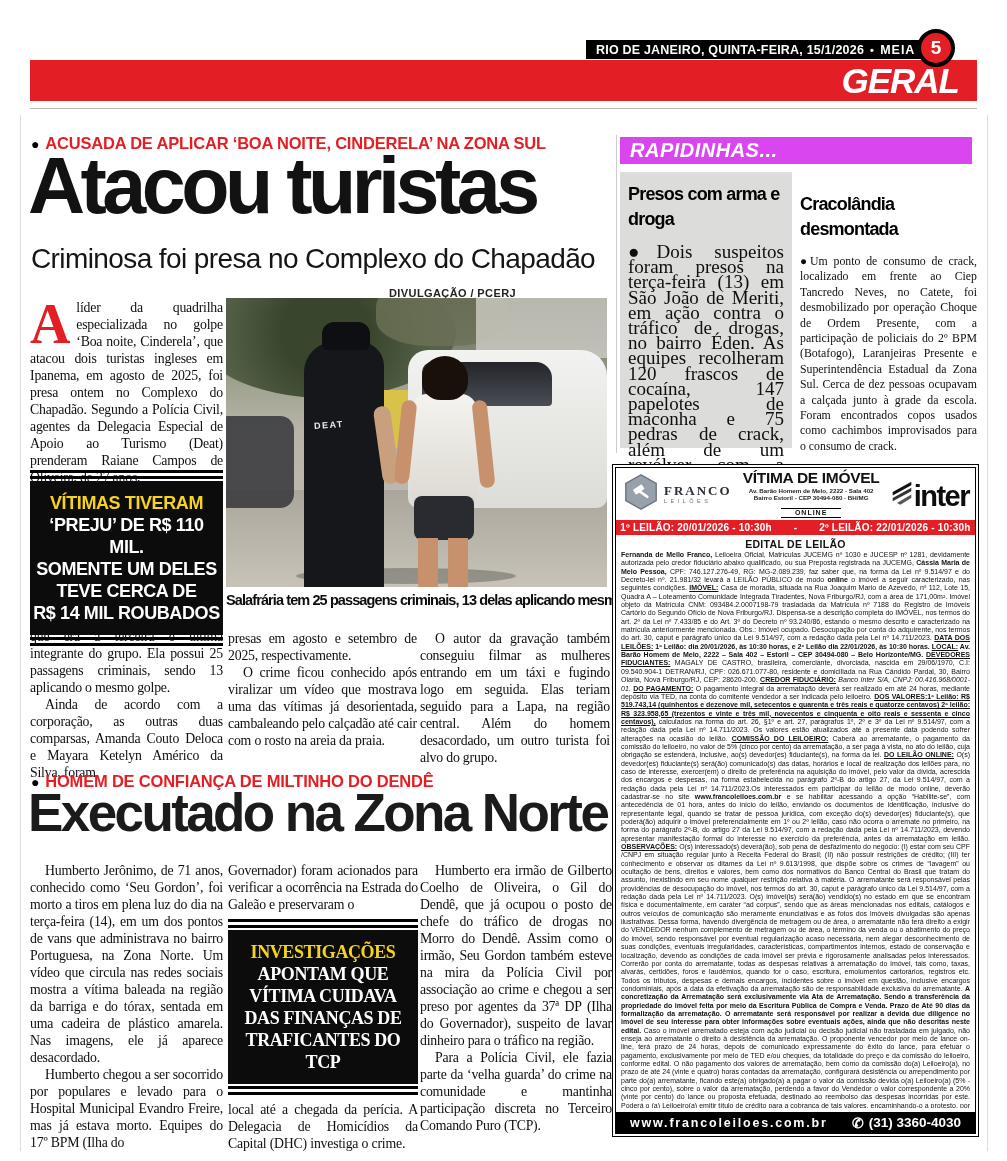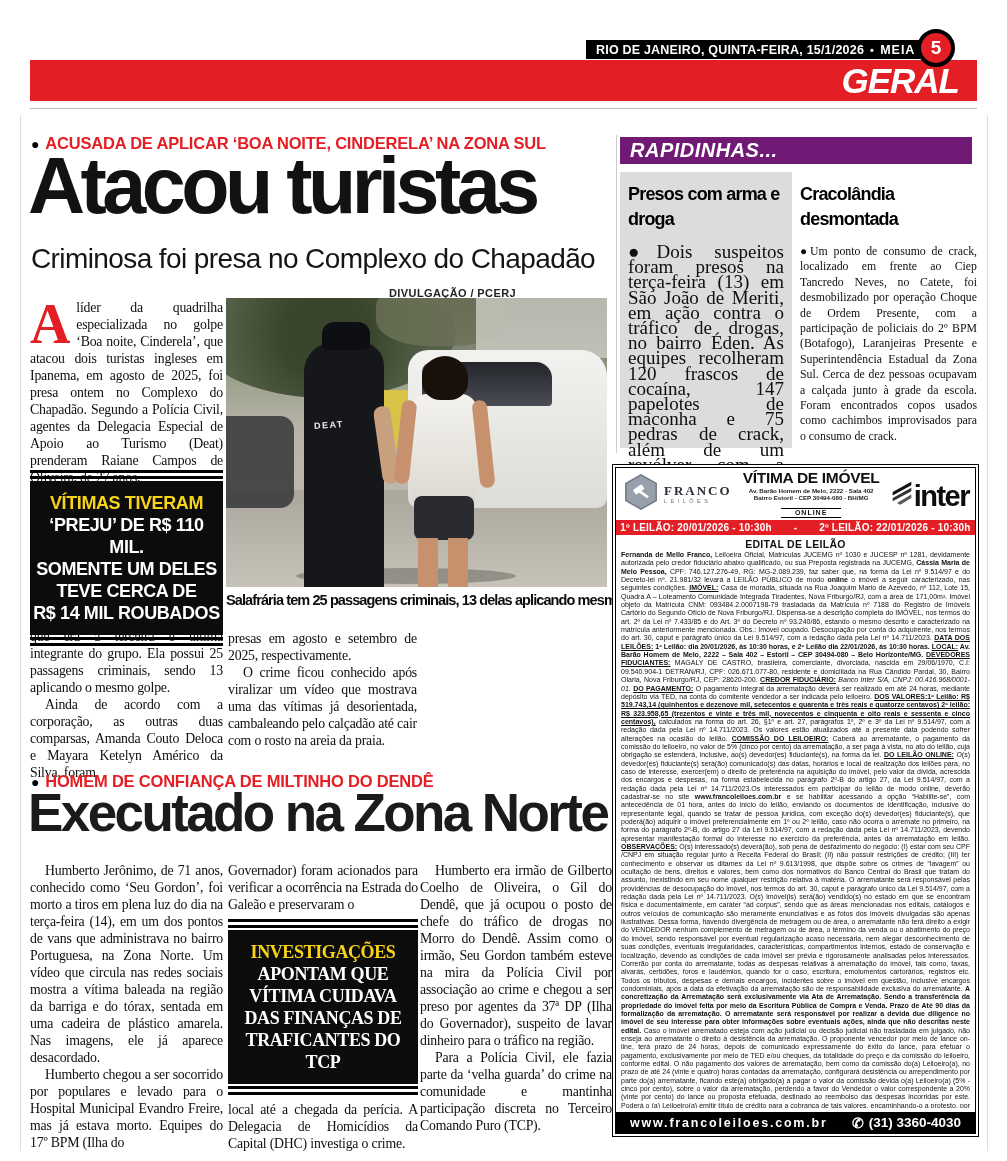--- a/index.html
+++ b/index.html
@@ -81,30 +81,30 @@
   .ph-w-arm-l{left:172px;top:102px;width:15px;height:84px;background:#c7916d;border-radius:8px;transform:rotate(6deg);z-index:3;}
   .ph-w-arm-r{left:250px;top:102px;width:15px;height:88px;background:#c7916d;border-radius:8px;transform:rotate(-6deg);z-index:3;}
   .ph-w-shorts{left:188px;top:198px;width:60px;height:44px;background:#2a2b31;border-radius:8px;z-index:3;}
   .ph-w-leg-l{left:192px;top:240px;width:20px;height:49px;background:#c7916d;z-index:3;}
   .ph-w-leg-r{left:222px;top:240px;width:20px;height:49px;background:#c7916d;z-index:3;}
   .deat{position:absolute;left:88px;top:122px;z-index:5;color:#e9e9e9;font-size:9px;font-weight:bold;
         letter-spacing:1.5px;transform:rotate(-4deg);}
   .caption{position:absolute;left:226px;top:592px;width:381px;font-size:14.5px;font-weight:bold;
            letter-spacing:-.9px;color:#0d0d0d;white-space:nowrap;}
   
-  .rapid-banner{position:absolute;left:620px;top:137px;width:352px;height:27px;background:#701a75;color:#fff;
+  .rapid-banner{position:absolute;left:620px;top:137px;width:352px;height:27px;background:#d946ef;color:#fff;
                 font-style:italic;font-weight:bold;font-size:20px;line-height:27px;padding-left:10px;
                 box-sizing:border-box;letter-spacing:.5px;}
   .rapid-item{position:absolute;box-sizing:border-box;}
   .rapid-item h3{margin:0 0 12px 0;font-size:18px;line-height:25px;letter-spacing:-.8px;color:#000;}
   .rapid-item p{margin:0;font-family:"Liberation Serif",serif;text-align:justify;color:#0e0e0e;}
   .r1{left:620px;top:172px;width:172px;height:276px;background:#dcdcda;padding:10px 8px;}
   .r1 p{font-size:19px;line-height:15.2px;}
   .r2{left:800px;top:172px;width:177px;}
-  .r2 h3{margin-top:10px;}
+  .r2 h3{margin-top:20px;}
   .r2 p{font-size:11.8px;line-height:15.4px;}
   
   .ad{position:absolute;left:612px;top:464px;width:367px;height:673px;border:1.5px solid #000;
       box-sizing:border-box;padding:2px;background:#fff;}
   .ad-inner{border:1.5px solid #000;height:100%;box-sizing:border-box;display:flex;flex-direction:column;overflow:hidden;}
   .ad-head{display:flex;align-items:center;justify-content:space-between;padding:3px 6px;height:46px;}
   .franco{display:flex;align-items:center;gap:4px;}
   .fr-text{display:flex;flex-direction:column;line-height:1;}
   .fr-name{font-family:"Liberation Serif",serif;font-size:13px;letter-spacing:2px;color:#2b2f36;font-weight:bold;text-align:center;}
   .fr-sub{font-size:5.5px;letter-spacing:3.5px;color:#6b717b;margin-top:2px;}
@@ -197,20 +197,23 @@
     <i class="ph-w-shorts"></i>
     <i class="ph-w-leg-l"></i>
     <i class="ph-w-leg-r"></i>
     <span class="deat">DEAT</span>
   </div>
   <div class="caption">Salafrária tem 25 passagens criminais, 13 delas aplicando mesmo golpe</div>
 
   <div class="col a1c2">
     <p>presas em agosto e setembro de 2025, respectivamente.</p>
     <p class="ind">O crime ficou conhecido após viralizar um vídeo que mostrava uma das vítimas já desorientada, cambaleando pelo calçadão até cair com o rosto na areia da praia.</p>
+  </div>
+  <div class="col a1c3">
+    <p class="ind">O autor da gravação também conseguiu filmar as mulheres entrando em um táxi e fugindo logo em seguida. Elas teriam seguido para a Lapa, na região central. Além do homem desacordado, um outro turista foi alvo do grupo.</p>
   </div>
 
   <div class="rapid-banner">RAPIDINHAS...</div>
   <div class="rapid-item r1">
     <h3>Presos com arma e droga</h3>
     <p>●Dois suspeitos foram presos na terça-feira (13) em São João de Meriti, em ação contra o tráfico de drogas, no bairro Éden. As equipes recolheram 120 frascos de cocaína, 147 papelotes de maconha e 75 pedras de crack, além de um revólver com a numeração raspada, munições e moto roubada.</p>
   </div>
   <div class="rapid-item r2">
     <h3>Cracolândia desmontada</h3>
     <p>●Um ponto de consumo de crack, localizado em frente ao Ciep Tancredo Neves, no Catete, foi desmobilizado por operação Choque de Ordem Presente, com a participação de policiais do 2º BPM (Botafogo), Laranjeiras Presente e Superintendência Estadual da Zona Sul. Cerca de dez pessoas ocupavam a calçada junto à grade da escola. Foram encontrados copos usados como cachimbos improvisados para o consumo de crack.</p>

